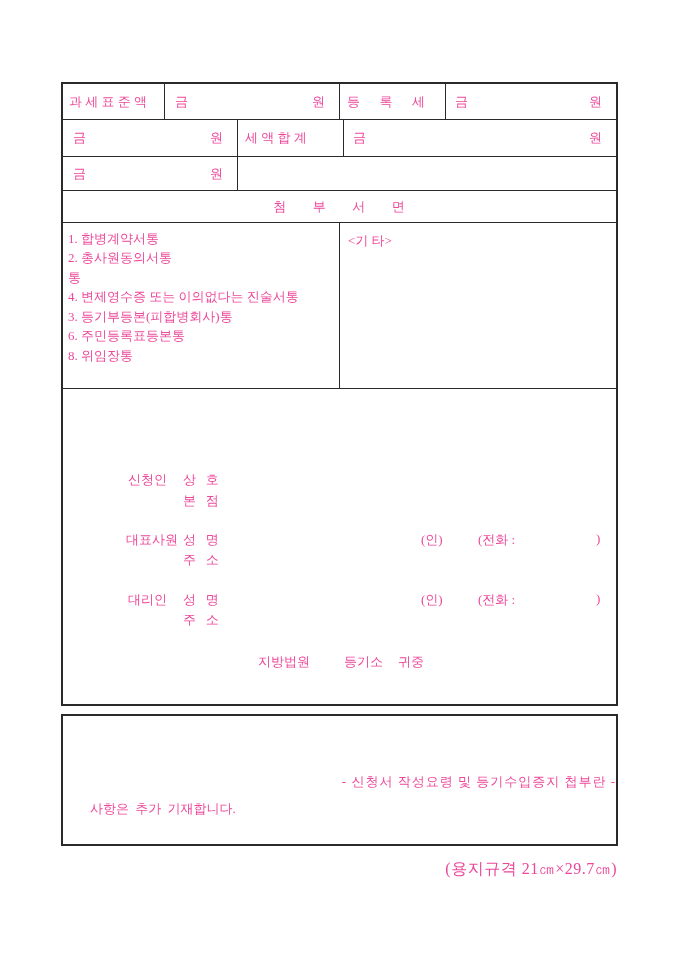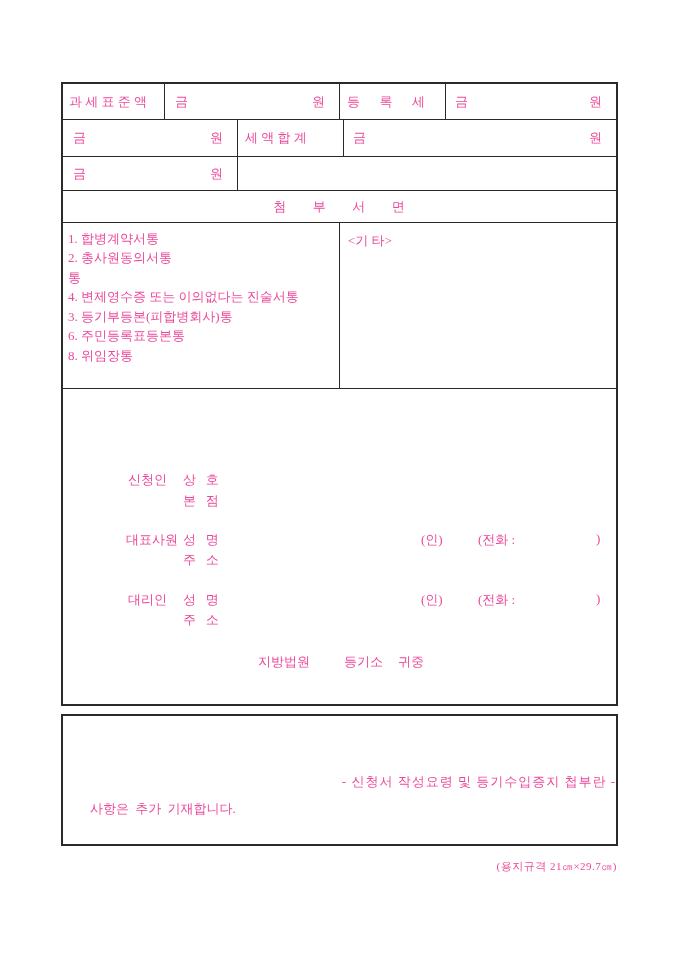--- a/index.html
+++ b/index.html
@@ -53,21 +53,21 @@
   }
   .notes-title { position:absolute; top:12px; left:0; width:100%; text-align:right; letter-spacing:1px;margin-top:45px; }
   .note-line { position:absolute; left:7px; right:6px; word-spacing:3px; white-space:pre-wrap; }
   .n1 { top:44px; }
   .n2 { top:66px; }
   .n2b { top:84px; left:27px; }
   .n3 { top:108px; }
 
   .paper-size {
     position:absolute; top:859px; left:62px; width:555px;
-    text-align:right; font-size:11px; letter-spacing:0.5px;
+    text-align:right; font-size:16px; letter-spacing:0.5px;
   }
 </style>
 </head>
 <body>
 
 <div class="page">
 
   <div class="main-frame">
 
     <div class="trow" style="height:36px">

